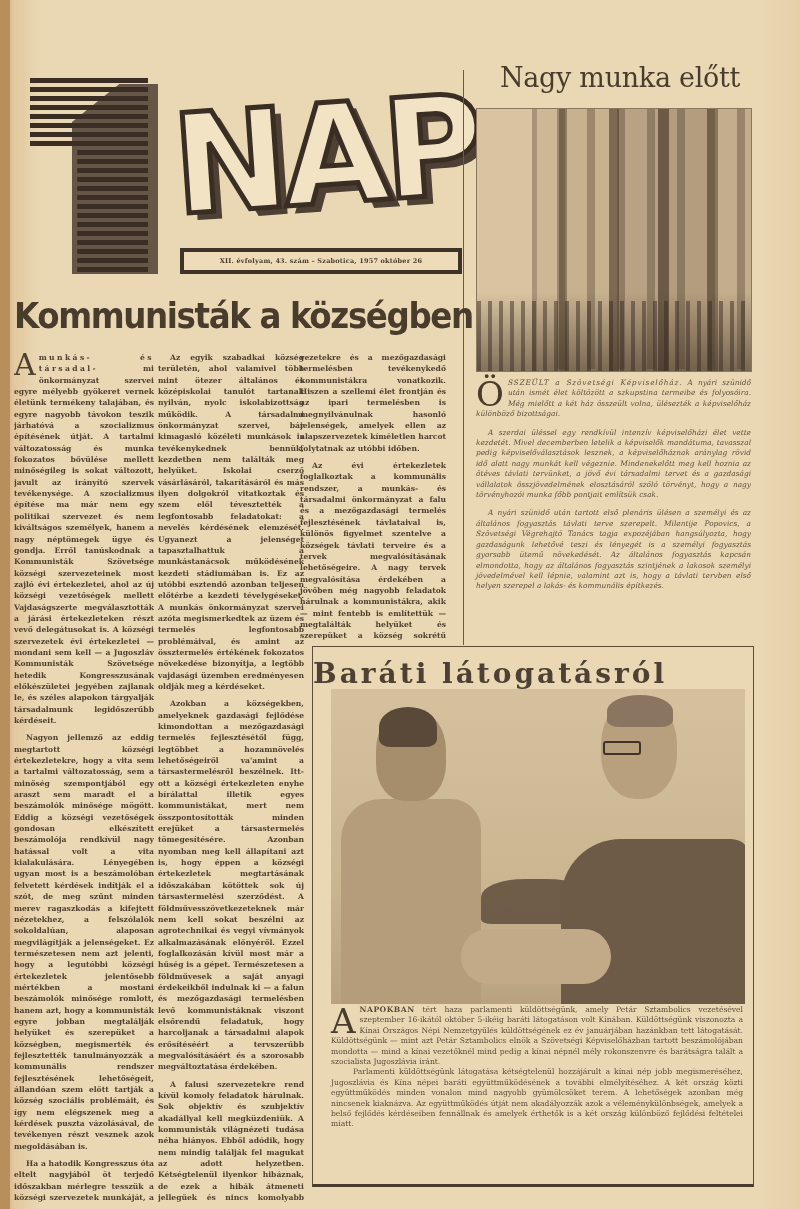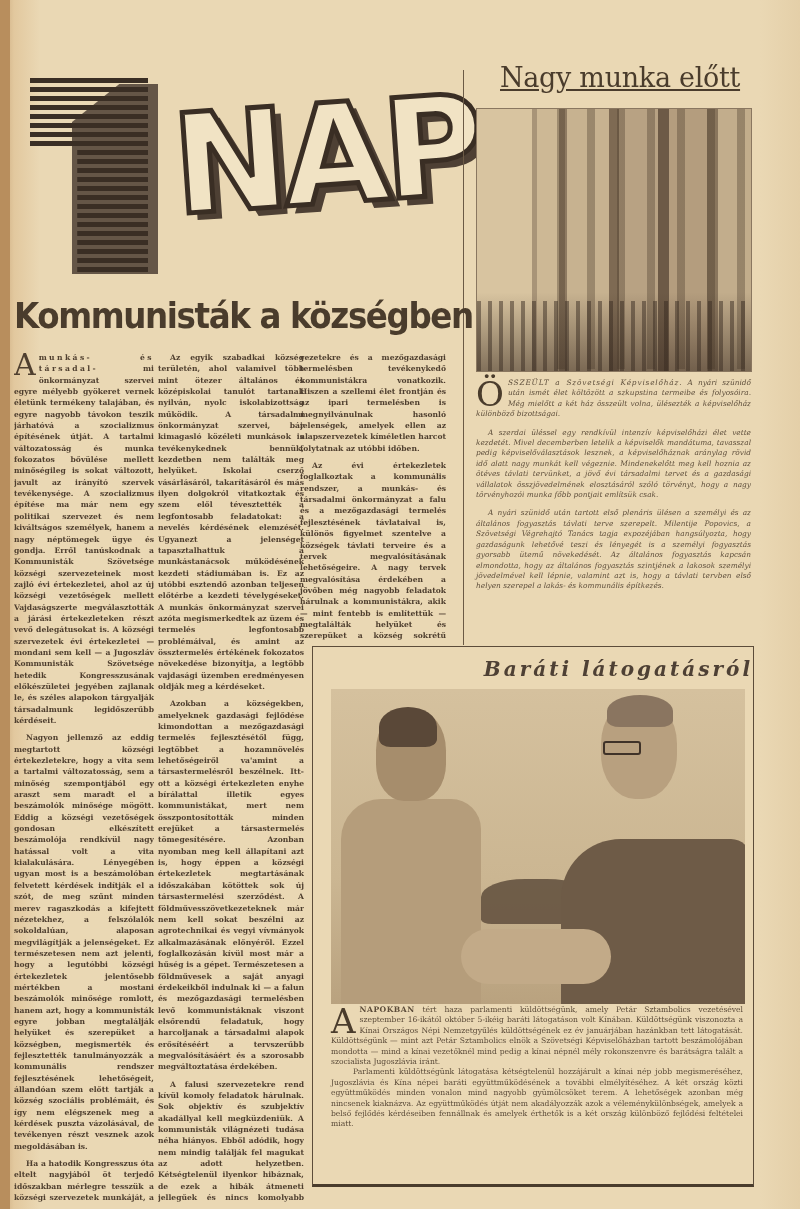--- a/index.html
+++ b/index.html
@@ -46,21 +46,21 @@
     font-size: 6.5px; font-weight: bold; color: #4a3c2c;
     display: flex; align-items: center; justify-content: center; letter-spacing: .2px;
   }
 
   
   .vrule { position: absolute; left: 463px; top: 70px; width: 1px; height: 575px; background: #6b5a45; }
 
   
   .right-headline {
     position: absolute; left: 500px; top: 62px; width: 270px;
-    font-family: "DejaVu Serif", serif; font-size: 27px; color: #4a3c2c; letter-spacing: -.3px; text-decoration: underline;
+    font-family: "DejaVu Serif", serif; font-size: 27px; color: #4a3c2c; letter-spacing: -.3px;
   }
   .photo-building {
     position: absolute; left: 476px; top: 108px; width: 274px; height: 262px;
     background:
       linear-gradient(180deg, rgba(0,0,0,0) 70%, rgba(60,45,35,.55) 100%),
       linear-gradient(90deg, #d8c4a0 0 20%, #a89478 20% 22%, #cdb895 22% 30%, #8f7b62 30% 33%,
         #c7b290 33% 48%, #7e6a53 48% 52%, #b8a283 52% 66%, #6d5a46 66% 70%, #b49d7e 70% 84%, #8a765d 84% 88%, #c2ad8c 88% 100%);
     border: 1px solid #8a7760;
   }
   .photo-building .columns {
@@ -106,23 +106,23 @@
   .dropcap-a { float: left; font-size: 30px; line-height: 24px; margin: 1px 3px 0 0; font-weight: normal; }
   .spaced { letter-spacing: 2.4px; }
 
   
   .box {
     position: absolute; left: 312px; top: 646px; width: 440px; height: 537px;
     border-left: 1px solid #5c4c3a; border-right: 1px solid #5c4c3a;
     border-top: 1px solid #5c4c3a; border-bottom: 3px solid #4a3c2c;
   }
   .box-title {
-    position: absolute; left: 0; top: 10px; width: 100%; text-align: right;
-    font-family: "DejaVu Serif", serif; font-weight: bold; font-style: italic;
-    font-size: 20px; color: #4e4034; letter-spacing: 3px;
+    position: absolute; left: 0; top: 10px; width: 100%; text-align: left;
+    font-family: "DejaVu Serif", serif; font-weight: bold; 
+    font-size: 28px; color: #4e4034; letter-spacing: 3px;
   }
   .photo-handshake {
     position: absolute; left: 18px; top: 42px; width: 414px; height: 315px;
     background: linear-gradient(180deg, #d5c19e 0%, #cbb692 60%, #b9a27f 100%);
     overflow: hidden;
   }
   .p-left-body {
     position: absolute; left: 10px; top: 110px; width: 140px; height: 230px;
     background: #b59d7b; border-radius: 40px 30px 0 0;
   }
@@ -171,20 +171,23 @@
 </head>
 <body>
 
 <div class="paper">
   <div class="spine"></div>
 
   <div class="masthead">
     <div class="logo-seven-shadow"></div>
     <div class="logo-seven"></div>
     <div class="logo-nap">NAP</div>
+    <div class="issue-bar">
+      <div class="issue-bar-inner">XII. évfolyam, 43. szám – Szabotica, 1957 október 26</div>
+    </div>
   </div>
 
   <div class="vrule"></div>
 
   <div class="right-headline">Nagy munka előtt</div>
   <div class="photo-building" title="Building facade with columns and a crowd of people in front">
     <div class="columns"></div>
     <div class="crowd"></div>
   </div>
   <div class="right-body">

